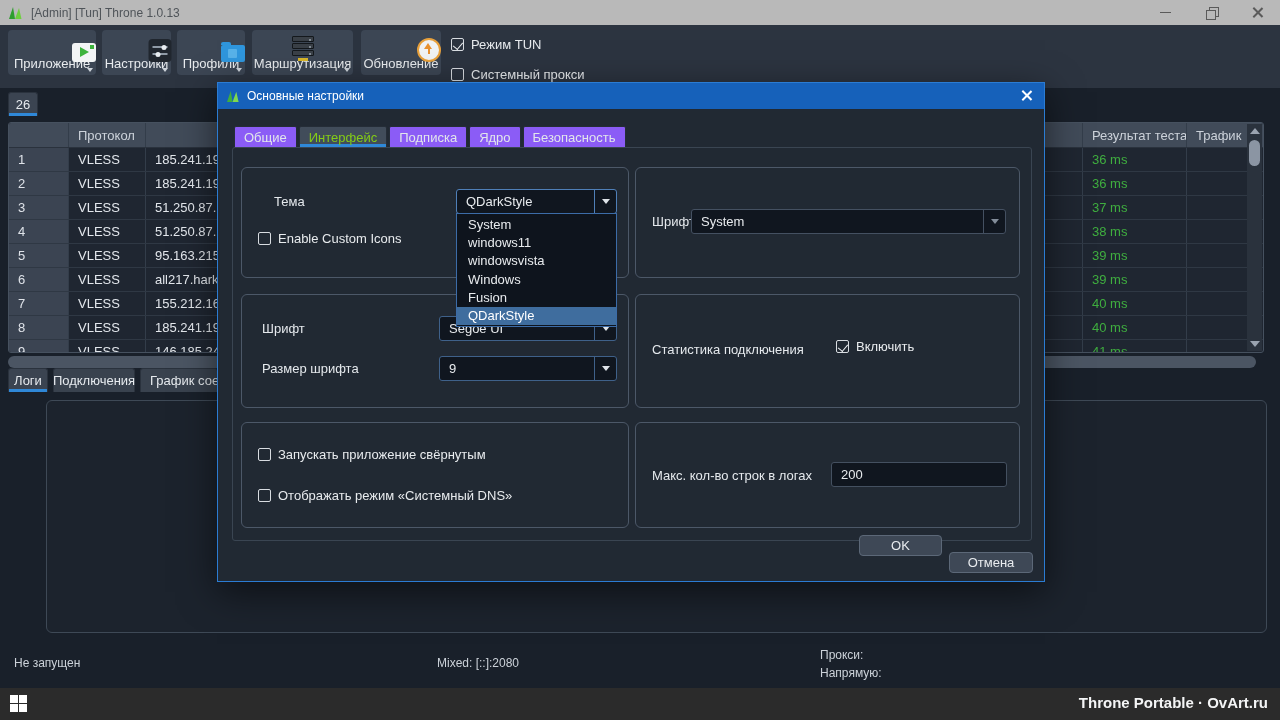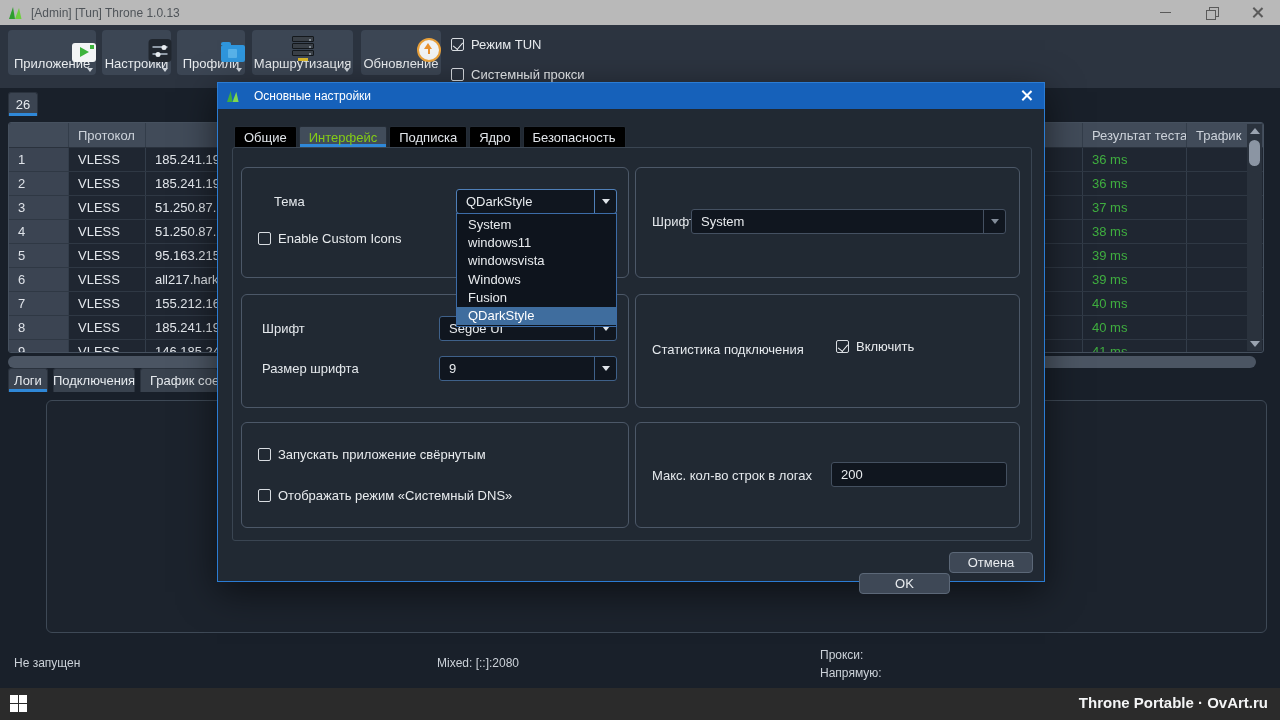--- a/index.html
+++ b/index.html
@@ -94,24 +94,24 @@
   #taskbar{left:0;top:688px;width:1280px;height:32px;background:#2b2b2b}
   .winlogo{position:absolute;left:10px;top:7px;width:17px;height:17px;display:grid;
     grid-template-columns:8px 8px;grid-template-rows:8px 8px;gap:1px}
   .winlogo span{background:#fff}
   .brand{position:absolute;right:12px;top:6px;font-size:15px;font-weight:bold;color:#f4f5f6}
 
   
   #dialog{left:217px;top:82px;width:828px;height:500px;background:#212933;border:1px solid #2b7cd3;
     box-shadow:0 10px 35px rgba(0,0,0,.55);z-index:10}
   .dtitle{position:absolute;left:0;top:0;width:100%;height:26px;background:#1661ba;display:flex;align-items:center}
-  .dtitle .dtext{margin-left:13px;font-size:12px;color:#fff}
+  .dtitle .dtext{margin-left:6px;font-size:12px;color:#fff}
   .dclose{position:absolute;right:11px;top:6px}
   .dtabs{position:absolute;left:16px;top:43px;display:flex;gap:2px}
-  .dtab{height:22px;padding:0 9px;background:#000000;border:1px solid #252d37;border-radius:2px 2px 0 0;
+  .dtab{height:22px;padding:0 9px;background:#8b5cf6;border:1px solid #252d37;border-radius:2px 2px 0 0;
     display:flex;align-items:center;font-size:13px;color:#e2e6eb;white-space:nowrap}
   .dtab.sel{background:#414c5a;box-shadow:inset 0 -3px 0 #2f88d8;color:#84cc16}
   .pane{position:absolute;left:14px;top:64px;width:800px;height:394px;border:1px solid #3a4552;border-radius:3px}
   .grp{position:absolute;border:1px solid #4c5868;border-radius:6px}
   .dlabel{position:absolute;font-size:13px;color:#e5e9ed;white-space:nowrap}
   .combo{position:absolute;background:#10161f;border:1px solid #3f618a;border-radius:3px;display:flex;align-items:stretch}
   .combo .cval{flex:1;display:flex;align-items:center;padding-left:9px;font-size:13px;color:#e8ebee;overflow:hidden;white-space:nowrap}
   .combo .carrow{width:22px;border-left:1px solid #3f618a;display:flex;align-items:center;justify-content:center}
   .tri-down{width:0;height:0;border-left:4.5px solid transparent;border-right:4.5px solid transparent;border-top:5px solid #dfe4e9}
   .tri-down.dim{border-top-color:#828c99}
@@ -388,17 +388,17 @@
 
     <div class="ddlist">
       <div class="dd-item">System</div>
       <div class="dd-item">windows11</div>
       <div class="dd-item">windowsvista</div>
       <div class="dd-item">Windows</div>
       <div class="dd-item">Fusion</div>
       <div class="dd-item sel">QDarkStyle</div>
     </div>
 
-    <div class="dlg-btn" style="left:641px;top:490px;width:91px;height:21px">OK</div>
+    <div class="dlg-btn" style="left:641px;top:452px;width:83px;height:21px">OK</div>
     <div class="dlg-btn" style="left:731px;top:469px;width:84px;height:21px">Отмена</div>
   </div>
 
 </div>
 
 </body></html>

